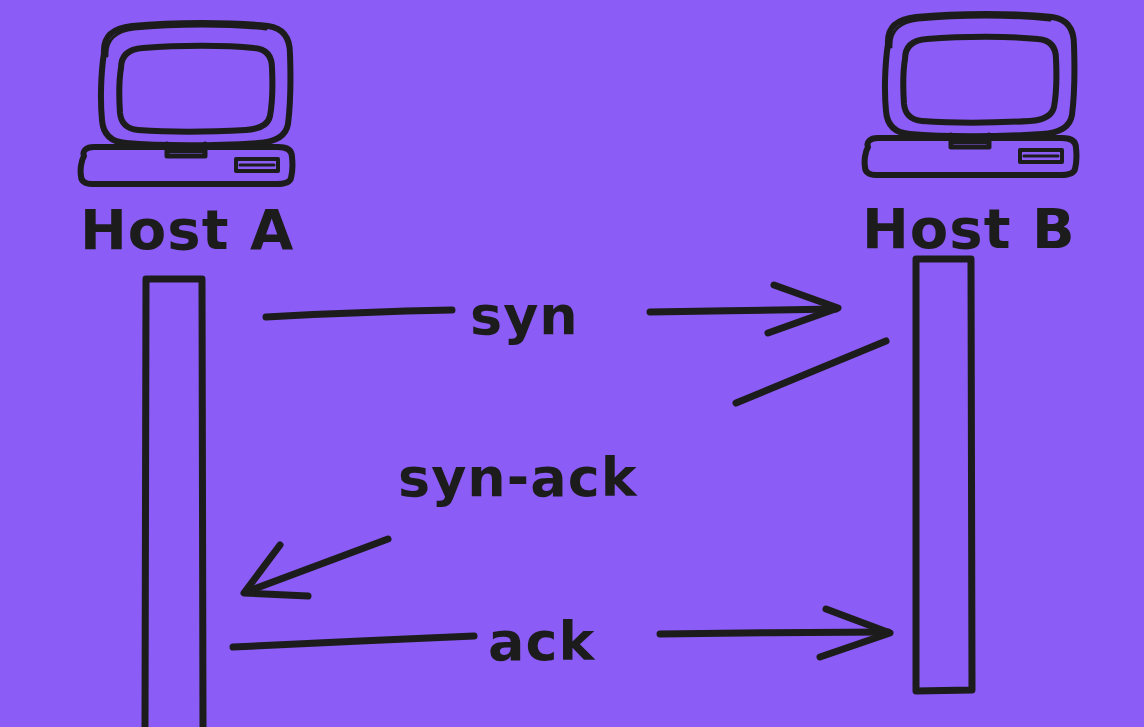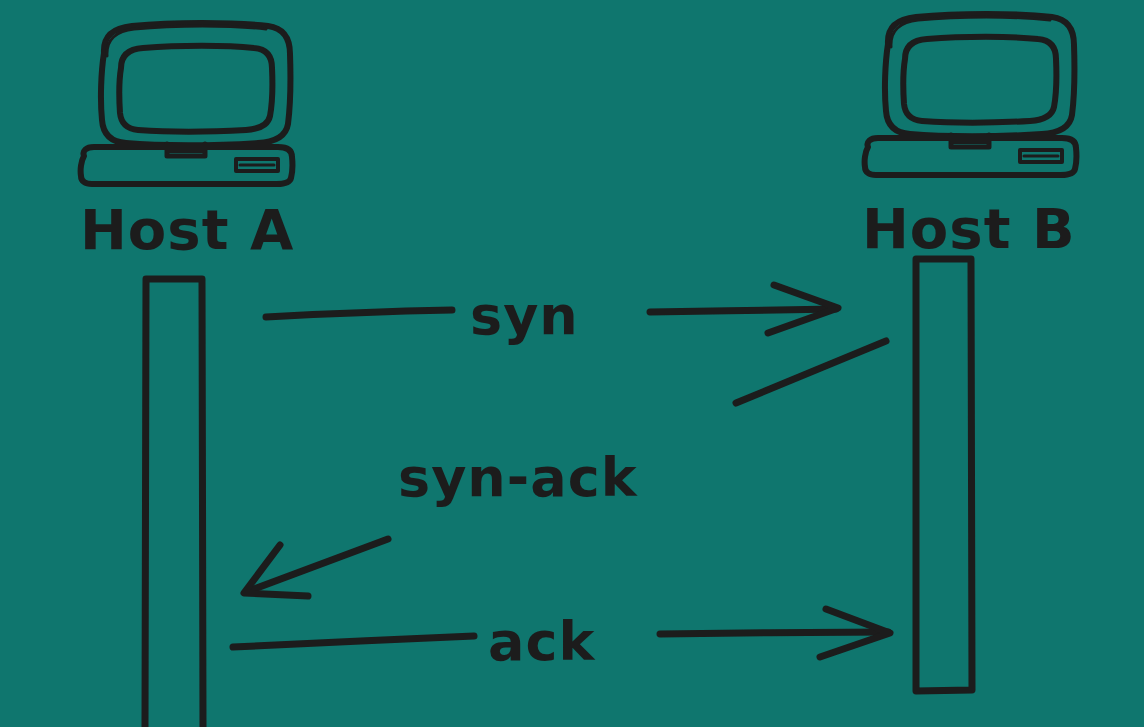--- a/index.html
+++ b/index.html
@@ -5,21 +5,21 @@
 <style>
   html, body {
     margin: 0;
     padding: 0;
     background: #ffffff;
   }
   #canvas {
     position: relative;
     width: 1144px;
     height: 727px;
-    background: #0f766e;
+    background: #8b5cf6;
     overflow: hidden;
     font-family: "DejaVu Sans", sans-serif;
   }
   #canvas svg {
     position: absolute;
     top: 0;
     left: 0;
     width: 1144px;
     height: 727px;
   }

